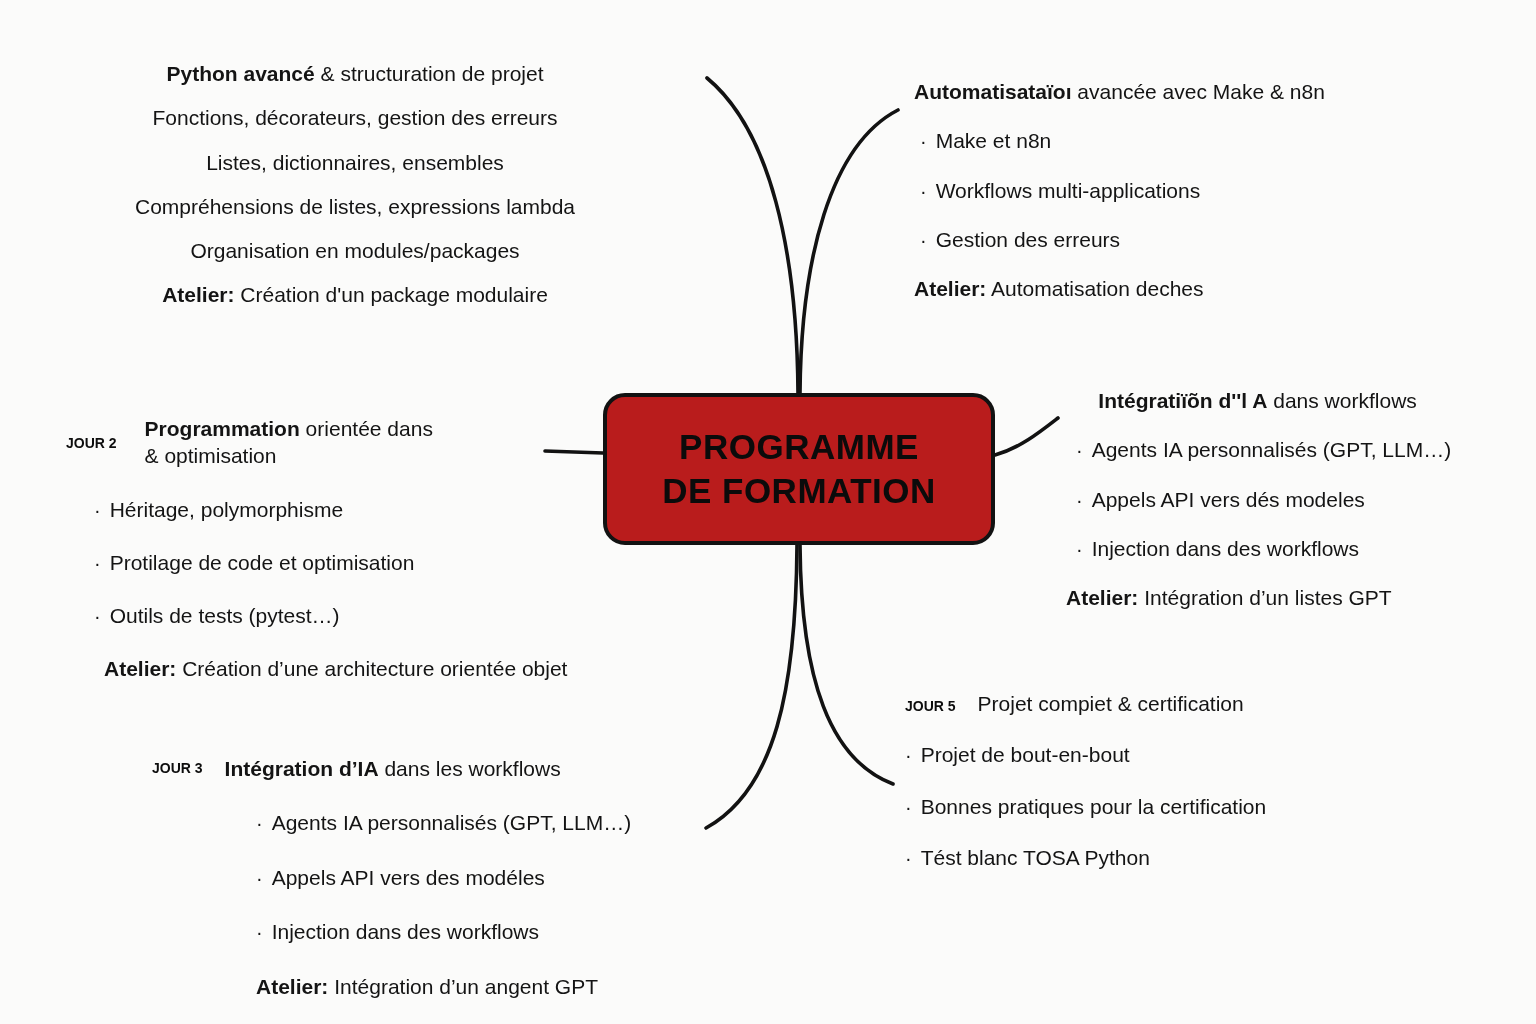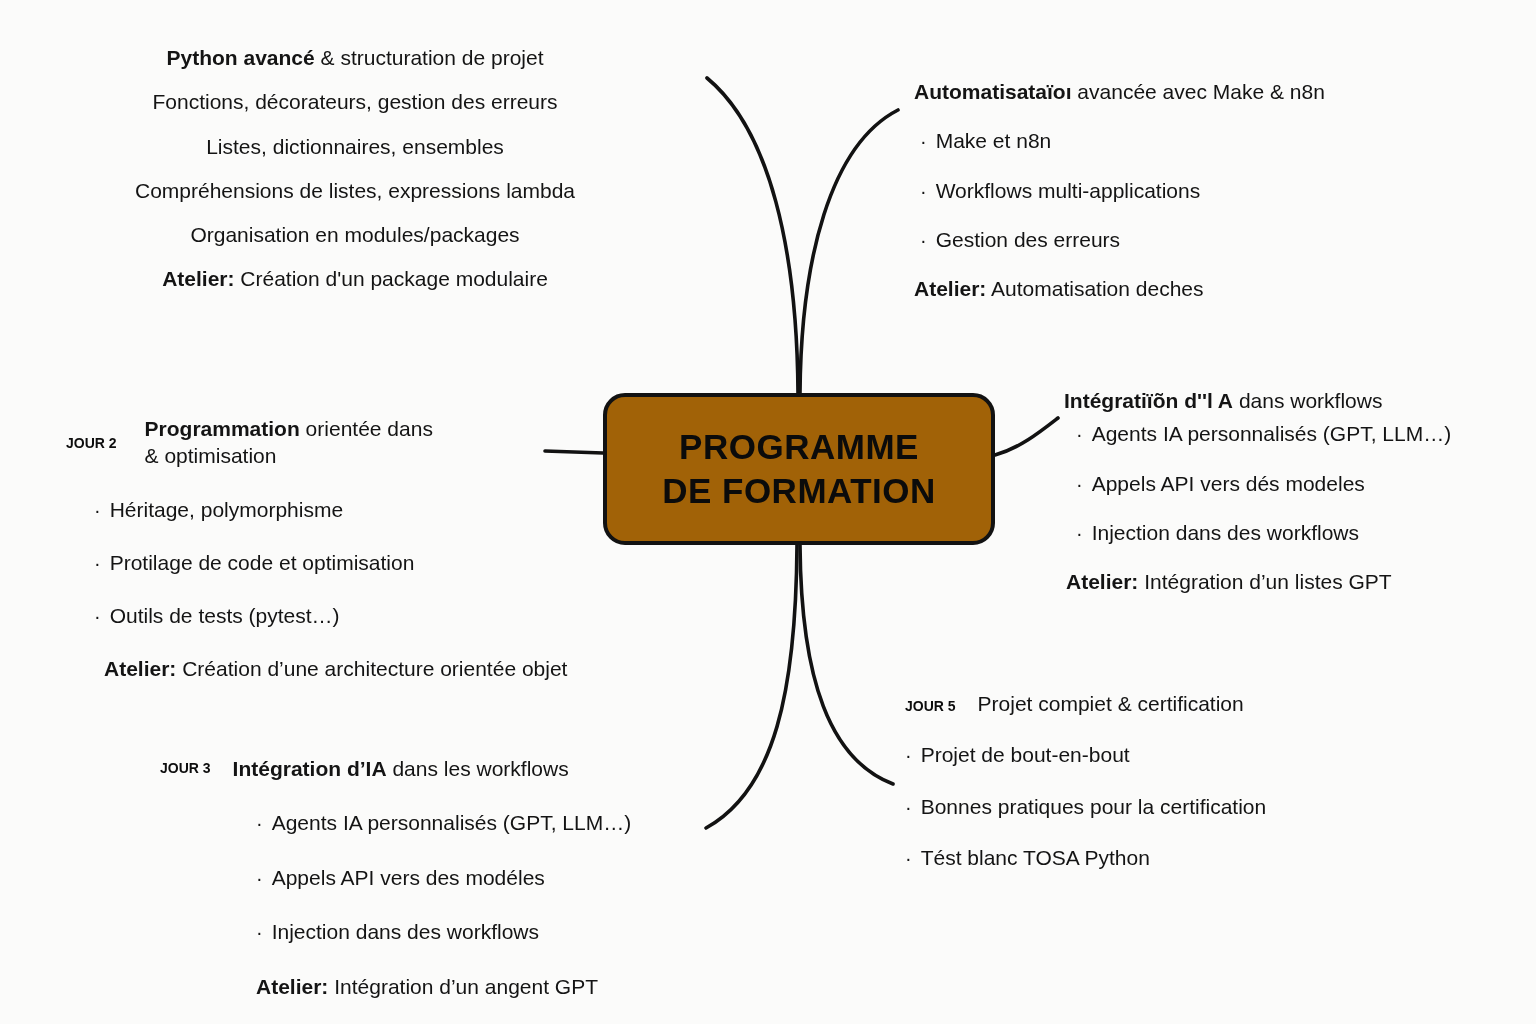--- a/index.html
+++ b/index.html
@@ -31,21 +31,21 @@
 
   
   .center-node {
     position: absolute;
     left: 603px;
     top: 393px;
     width: 392px;
     height: 152px;
     border: 4px solid #121212;
     border-radius: 22px;
-    background: #a16207;
+    background: #b91c1c;
     display: flex;
     flex-direction: column;
     align-items: center;
     justify-content: center;
     box-sizing: border-box;
     z-index: 5;
   }
   .center-node .line {
     font-size: 35px;
     font-weight: 700;
@@ -106,21 +106,21 @@
   .day-tag {
     font-size: 14px;
     font-weight: 700;
     color: #0d0d0d;
     white-space: nowrap;
   }
 
   
   #branch-python {
     left: 0px;
-    top: 44px;
+    top: 60px;
     width: 710px;
     text-align: center;
   }
   #branch-python .b-head { text-align: center; margin-bottom: 17px; }
   #branch-python .b-line { text-align: center; margin-bottom: 17px; }
   #branch-python .atelier { text-align: center; }
 
   
   #branch-auto {
     left: 914px;
@@ -141,34 +141,34 @@
   }
   #branch-jour2 .day-tag { margin-top: 20px; margin-right: 28px; }
   #branch-jour2 .bullet-row { margin-left: 28px; margin-top: 26px; }
   #branch-jour2 .atelier { margin-top: 26px; margin-left: 38px; }
 
   
   #branch-ia-right {
     left: 1064px;
     top: 387px;
   }
-  #branch-ia-right .b-head { margin-bottom: 6px; }
+  #branch-ia-right .b-head { margin-bottom: 22px; text-align: center; }
   #branch-ia-right .bullet-row { margin-bottom: 22px; margin-left: 12px; }
   #branch-ia-right .atelier { margin-left: 2px; }
 
   
   #branch-jour3 {
     left: 152px;
     top: 755px;
   }
   #branch-jour3 .head-row {
     display: flex;
     align-items: flex-start;
   }
-  #branch-jour3 .day-tag { margin-top: 5px; margin-right: 22px; margin-left: 8px; }
+  #branch-jour3 .day-tag { margin-top: 5px; margin-right: 22px; }
   #branch-jour3 .bullet-row { margin-left: 104px; margin-top: 27px; }
   #branch-jour3 .atelier { margin-top: 28px; margin-left: 104px; }
 
   
   #branch-jour5 {
     left: 905px;
     top: 690px;
   }
   #branch-jour5 .head-row {
     display: flex;

